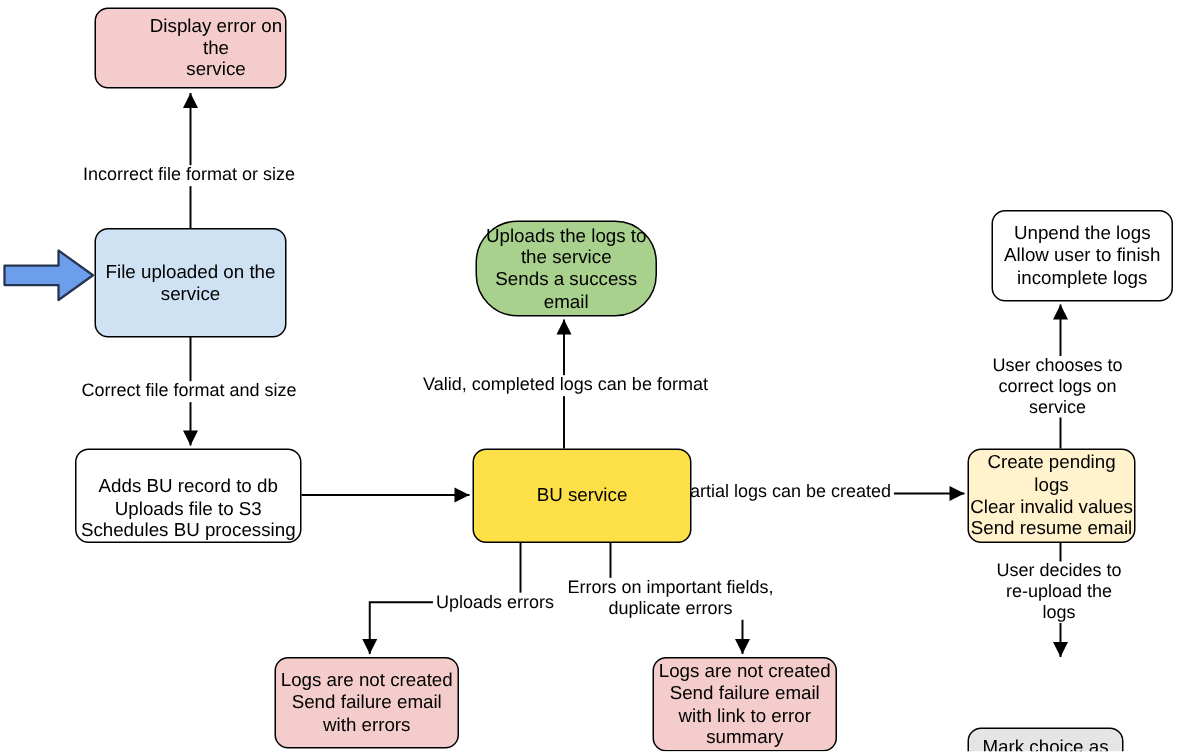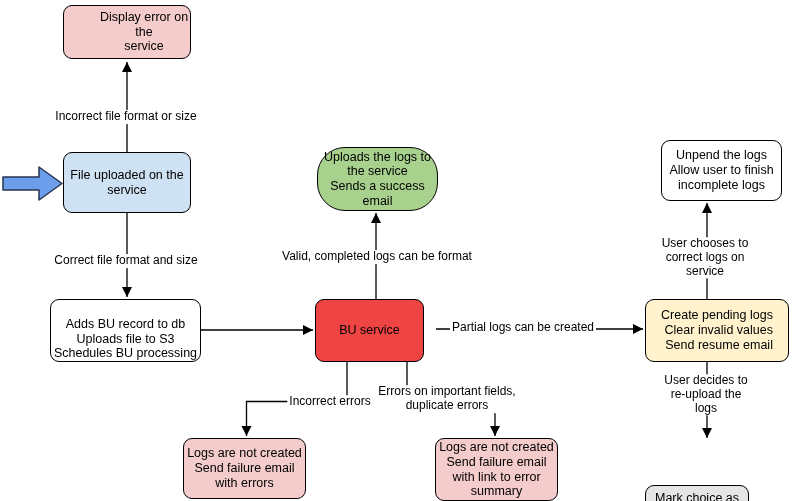--- a/index.html
+++ b/index.html
@@ -33,64 +33,64 @@
     <path class="wire" d="M707,299 L707,203" marker-end="url(#ah)"></path>
     <path class="wire" d="M707,362 L707,438" marker-end="url(#ah)"></path>
     <path class="wire" d="M347,362 L347,401.5 L246.5,401.5 L246.5,436" marker-end="url(#ah)"></path>
     <path class="wire" d="M407,362 L407,399 L495,399 L495,436" marker-end="url(#ah)"></path>
   </svg>
 
   <div class="elabel" style="left:126px;top:117px">Incorrect file format or size</div>
   <div class="elabel" style="left:126px;top:261px">Correct file format and size</div>
   <div class="elabel" style="left:377px;top:257px">Valid, completed logs can be format</div>
   <div class="elabel" style="left:523px;top:328px">Partial logs can be created</div>
-  <div class="elabel" style="left:330px;top:402px">Incorrect errors</div>
+  <div class="elabel" style="left:330px;top:402px">Uploads errors</div>
   <div class="elabel" style="left:447px;top:399px">Errors on important fields,
 duplicate errors</div>
   <div class="elabel" style="left:705px;top:258px">User chooses to correct logs on service</div>
   <div class="elabel" style="left:706px;top:395px">User decides to re-upload the logs</div>
 
   <svg class="entry" width="62" height="37">
     <polygon points="1,12 37,12 37,2 60,18.5 37,35 37,25 1,25" fill="#6d9eeb" stroke="#263450" stroke-width="1.5" stroke-linejoin="round"></polygon>
   </svg>
 
   <div class="node" style="left: 63px; top: 5px; width: 128px; height: 54px; background-color: rgb(244, 204, 204); padding-left: 34px;">
     <span>Display error on the
 service</span>
   </div>
 
-  <div class="node" style="left: 63px; top: 152px; width: 128px; height: 61px; background-color: rgb(207, 226, 243);">
+  <div class="node" style="left: 63px; top: 152px; width: 128px; height: 73px; background-color: rgb(207, 226, 243);">
     <span>File uploaded on the
 service</span>
   </div>
 
   <div class="node" style="left: 50px; top: 299px; width: 151px; height: 63px; background-color: rgb(255, 255, 255); align-items: flex-end;">
     <span>Adds BU record to db
 Uploads file to S3
 Schedules BU processing</span>
   </div>
 
-  <div class="node" style="left: 315px; top: 299px; width: 109px; height: 63px; background-color: #ef4444;">
+  <div class="node" style="left: 315px; top: 299px; width: 146px; height: 63px; background-color: #fde047;">
     <span>BU service</span>
   </div>
 
   <div class="node" style="left: 317px; top: 147px; width: 121px; height: 64px; background-color: rgb(169, 209, 142); border-radius: 28px;">
     <span>Uploads the logs to
 the service
 Sends a success
 email</span>
   </div>
 
   <div class="node" style="left: 645px; top: 140px; width: 121px; height: 61px; background-color: rgb(255, 255, 255); margin-left: 16px;">
     <span>Unpend the logs
 Allow user to finish
 incomplete logs</span>
   </div>
 
-  <div class="node" style="left: 645px; top: 299px; width: 144px; height: 63px; background-color: rgb(255, 242, 204); text-align: right;">
+  <div class="node" style="left: 645px; top: 299px; width: 112px; height: 63px; background-color: rgb(255, 242, 204);">
     <span>Create pending logs
 Clear invalid values
 Send resume email</span>
   </div>
 
   <div class="node" style="left: 645px; top: 440px; width: 104px; height: 57px; background-color: #e5e5e5; margin-top: 45px;">
     <span>Mark choice as re-
 upload</span>
   </div>
 

